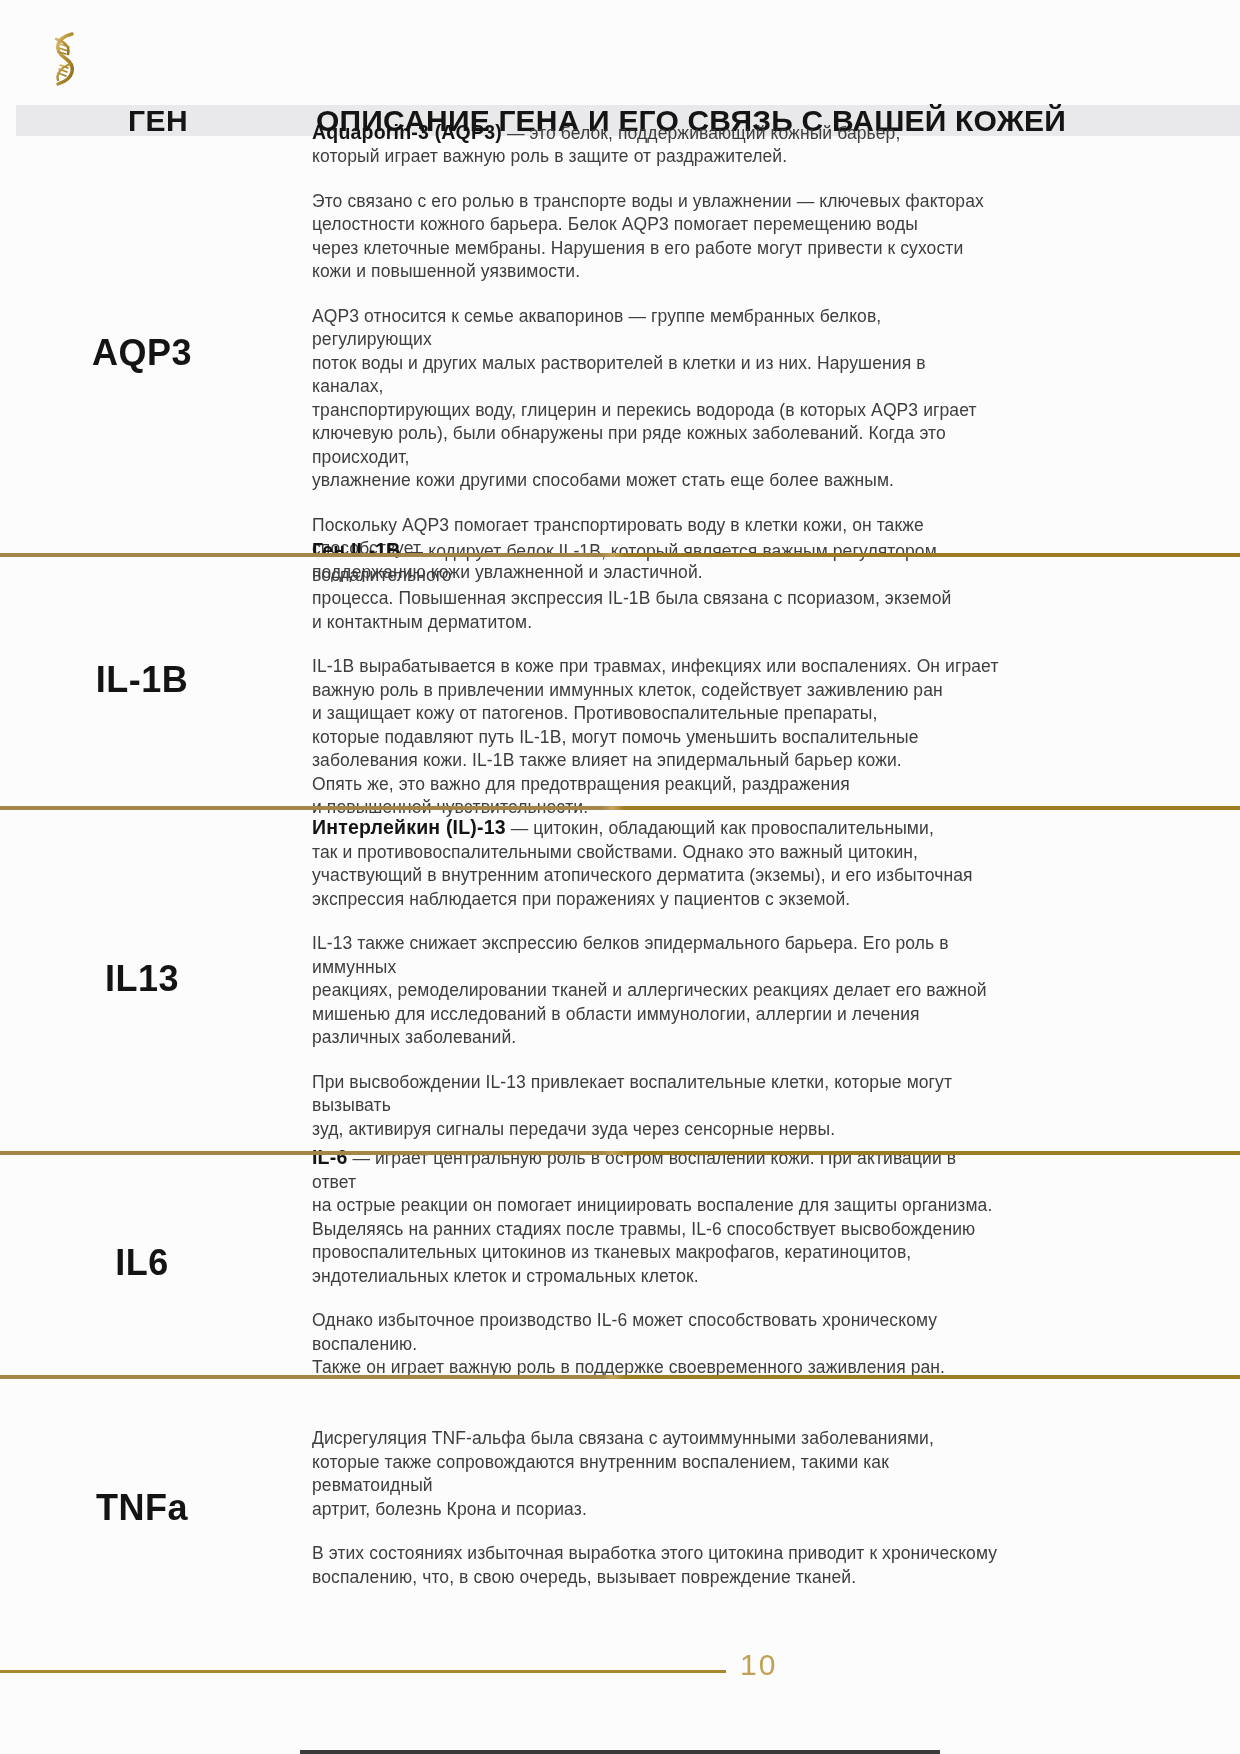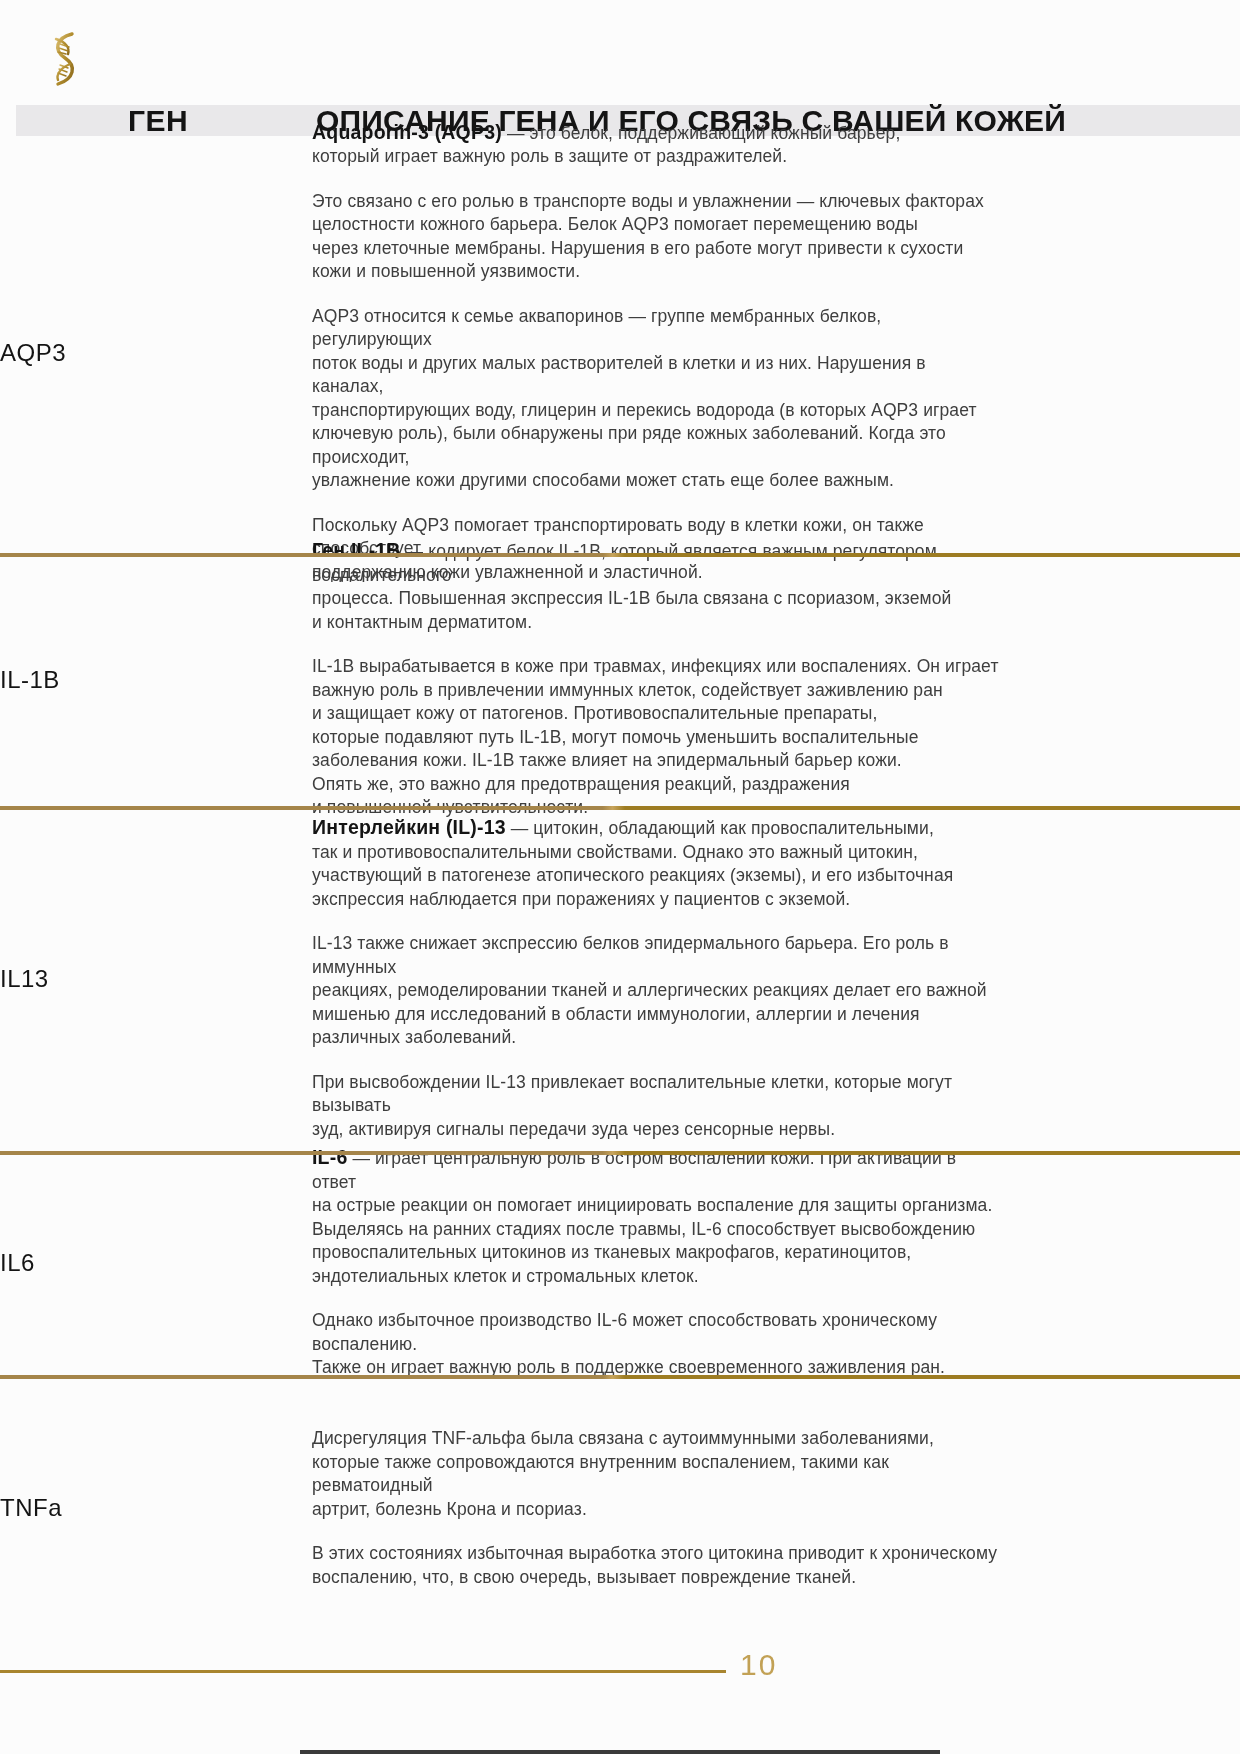--- a/index.html
+++ b/index.html
@@ -38,22 +38,22 @@
   .row:nth-child(4){height:224px;}
   .row:nth-child(5){height:265px;}
   .sep{
     position:absolute;top:0;left:0;width:1240px;height:4px;
     background:linear-gradient(90deg,
       #a5854a 0%, #a5854a 48.6%,
       #c7a45c 49.4%,
       #9d7c22 50.4%, #9d7c22 100%);
   }
   .gene-name{
-    width:284px;flex:0 0 284px;text-align:left;
-    font-size:24px;font-weight:400;letter-spacing:.5px;color:#141414;
+    width:284px;flex:0 0 284px;text-align:center;
+    font-size:36px;font-weight:700;letter-spacing:.5px;color:#141414;
   }
   .gene-desc{
     flex:0 0 712px;width:712px;padding-left:16px;
   }
   .para{
     margin:12px;
     font-size:17.5px;line-height:23.5px;color:#3e3e3e;
     letter-spacing:.1px;
     white-space:pre-line;
   }
@@ -134,21 +134,21 @@
 Опять же, это важно для предотвращения реакций, раздражения
 и повышенной чувствительности.</span></p>
         </div>
     </div>
       <div class="row">
         <div class="sep"></div>
       <div class="gene-name">IL13</div>
       <div class="gene-desc">
           <p class="para"><b class="lead">Интерлейкин (IL)-13</b><span> — цитокин, обладающий как провоспалительными,
 так и противовоспалительными свойствами. Однако это важный цитокин,
-участвующий в патогенезе атопического реакциях (экземы), и его избыточная
+участвующий в внутренним атопического дерматита (экземы), и его избыточная
 экспрессия наблюдается при поражениях у пациентов с экземой.</span></p>
           <p class="para"><b class="lead"></b><span>IL-13 также снижает экспрессию белков эпидермального барьера. Его роль в иммунных
 реакциях, ремоделировании тканей и аллергических реакциях делает его важной
 мишенью для исследований в области иммунологии, аллергии и лечения
 различных заболеваний.</span></p>
           <p class="para"><b class="lead"></b><span>При высвобождении IL-13 привлекает воспалительные клетки, которые могут вызывать
 зуд, активируя сигналы передачи зуда через сенсорные нервы.</span></p>
         </div>
     </div>
       <div class="row">

